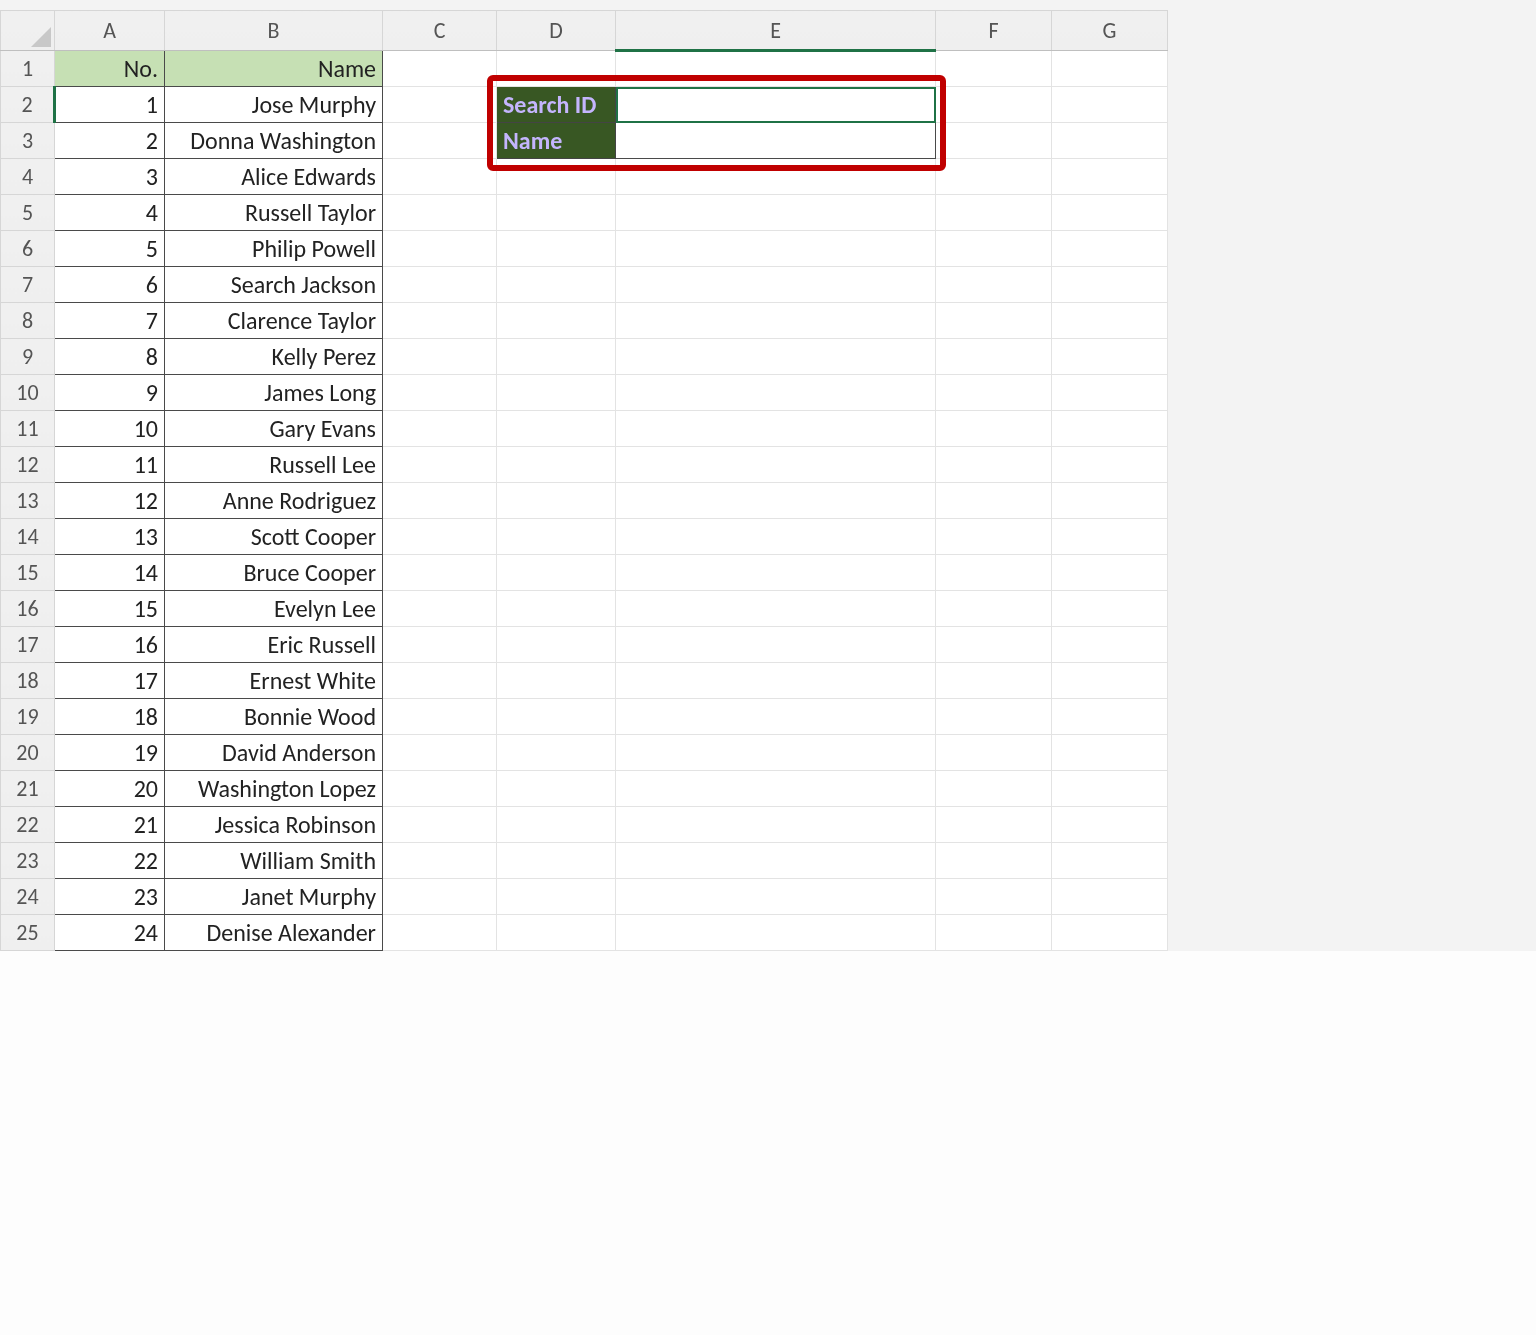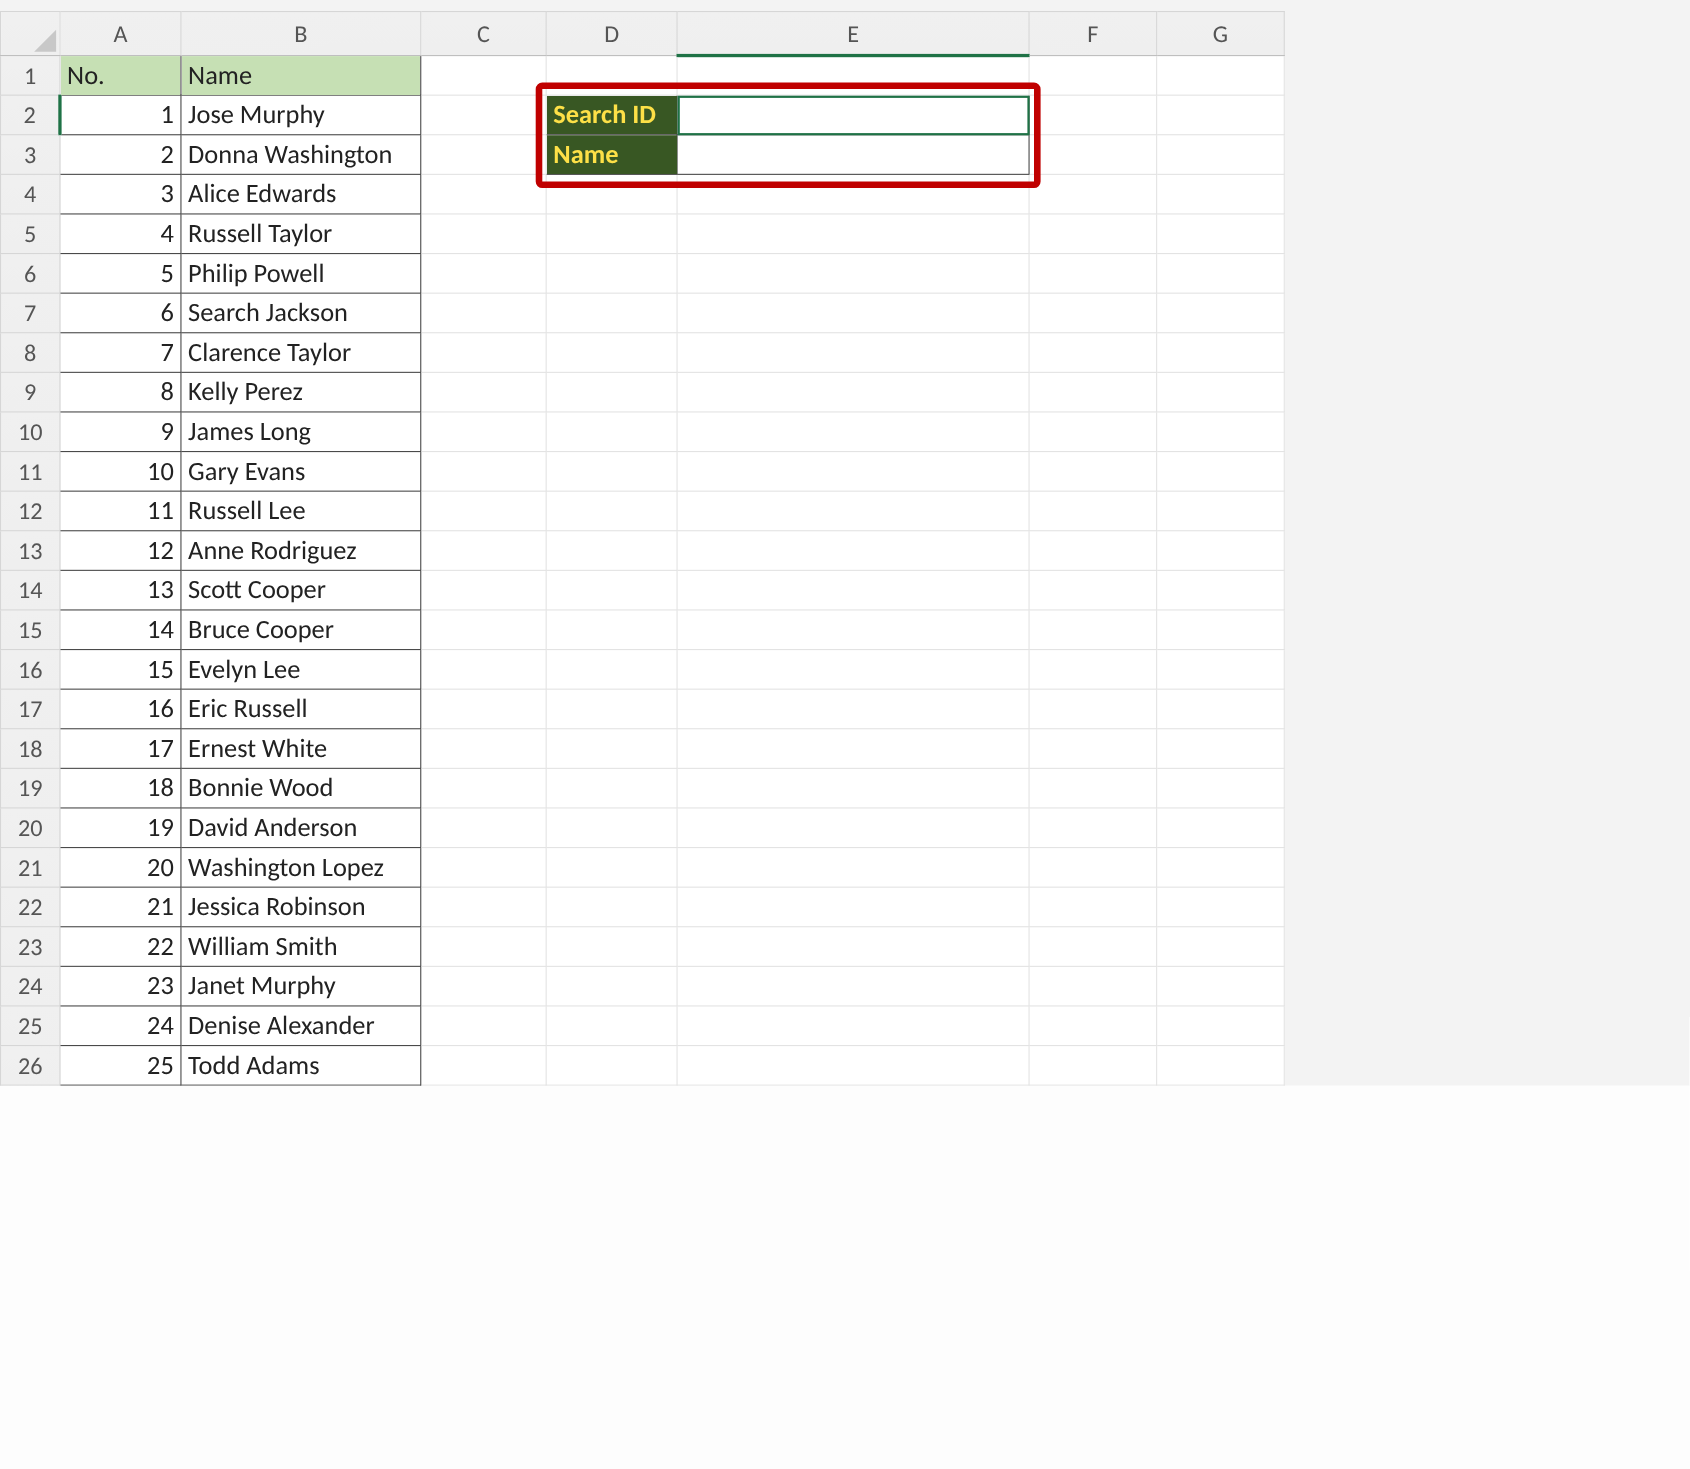--- a/index.html
+++ b/index.html
@@ -164,34 +164,34 @@
   }
   .cell .spill {
     position: absolute;
     left: 6px;
     top: 0;
     white-space: nowrap;
     line-height: 35px;
     z-index: 1;
   }
   .right { text-align: right; }
-  .left  { text-align: left;  }
+  .left  { text-align: right;  }
 
   
   .tbl-border { border: 1px solid #4a4a4a !important; }
   .hdr-green {
     background: #c6e0b4;
     border: 1px solid #4a4a4a !important;
     font-size: 24px;
   }
 
   
   .lookup-label {
     background: #385723;
-    color: #fde047;
+    color: #c4b5fd;
     font-weight: bold;
     border: 1px solid #444 !important;
     margin-left: 16px;
   }
 
   
   .selected-cell {
     outline: 2px solid #1f7246;
     outline-offset: -2px;
     z-index: 2;
@@ -494,29 +494,19 @@
           <tr>
             <td class="row-hdr">25</td>
             <td class="cell tbl-border right">24</td>
             <td class="cell tbl-border left">Denise Alexander</td>
             <td class="cell"></td>
             <td class="cell"></td>
             <td class="cell"></td>
             <td class="cell"></td>
             <td class="cell"></td>
           </tr>
-          <tr>
-            <td class="row-hdr">26</td>
-            <td class="cell tbl-border right">25</td>
-            <td class="cell tbl-border left">Todd Adams</td>
-            <td class="cell"></td>
-            <td class="cell"></td>
-            <td class="cell"></td>
-            <td class="cell"></td>
-            <td class="cell"></td>
-          </tr>
         </tbody>
     </table>
 
     <div class="callout" id="callout-box" style="left: 486.5px; top: 74.5px; width: 447px; height: 84px;"></div>
   </div>
 
 </div>
 
 </body></html>

